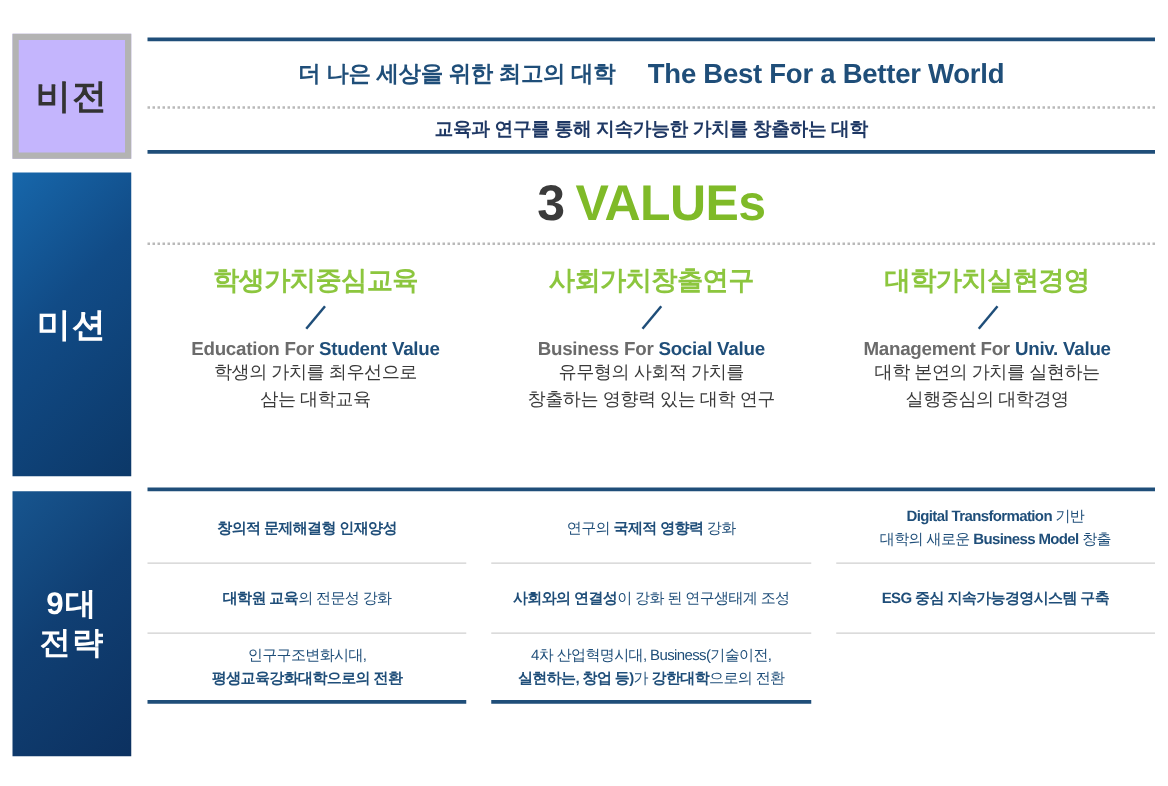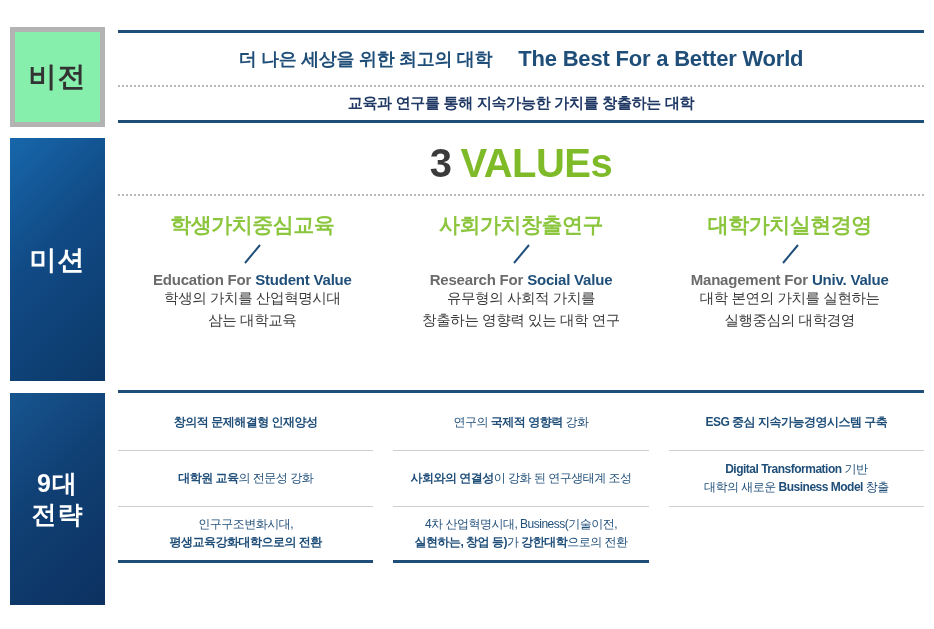--- a/index.html
+++ b/index.html
@@ -29,21 +29,21 @@
     box-sizing: border-box;
     display: flex;
     align-items: center;
     justify-content: center;
     text-align: center;
   }
 
   .rail-vision {
     top: 27px;
     height: 100px;
-    background: #86efac;
+    background: #c4b5fd;
     border: 5px solid #b3b3b3;
     color: #333333;
     font-size: 28px;
     font-weight: bold;
     letter-spacing: 1px;
   }
 
   .rail-mission {
     top: 138px;
     height: 243px;
@@ -242,34 +242,34 @@
         <div class="mcol-title">학생가치중심교육</div>
         <div class="mcol-slash">
           <svg width="26" height="26" viewBox="0 0 26 26" aria-hidden="true">
               <line x1="21" y1="4" x2="6" y2="22" stroke="#1f4e79" stroke-width="2"></line>
             </svg>
         </div>
         <div class="mcol-en">
           <span class="en-light">Education For </span><span class="en-bold">Student Value</span>
         </div>
         <div class="mcol-desc">
-          <span>학생의 가치를 산업혁명시대</span><br>
+          <span>학생의 가치를 최우선으로</span><br>
           <span>삼는 대학교육</span>
         </div>
       </div>
 
       <div class="mission-col">
         <div class="mcol-title">사회가치창출연구</div>
         <div class="mcol-slash">
           <svg width="26" height="26" viewBox="0 0 26 26" aria-hidden="true">
               <line x1="21" y1="4" x2="6" y2="22" stroke="#1f4e79" stroke-width="2"></line>
             </svg>
         </div>
         <div class="mcol-en">
-          <span class="en-light">Research For </span><span class="en-bold">Social Value</span>
+          <span class="en-light">Business For </span><span class="en-bold">Social Value</span>
         </div>
         <div class="mcol-desc">
           <span>유무형의 사회적 가치를</span><br>
           <span>창출하는 영향력 있는 대학 연구</span>
         </div>
       </div>
 
       <div class="mission-col">
         <div class="mcol-title">대학가치실현경영</div>
         <div class="mcol-slash">
@@ -309,22 +309,22 @@
           </div>
           <div class="strat-cell sep">
             <div><span class="w-bold">사회와의 연결성</span><span class="w-norm">이 강화 된 연구생태계 조성</span></div>
           </div>
           <div class="strat-cell last">
             <div><span class="w-norm">4차 산업혁명시대, Business(기술이전,</span><br><span class="w-bold">실현하는, 창업 등)</span><span class="w-norm">가 </span><span class="w-bold">강한대학</span><span class="w-norm">으로의 전환</span></div>
           </div>
         </div>
         <div class="strat-col">
           <div class="strat-cell sep">
+            <div><span class="w-bold">Digital Transformation</span><span class="w-norm"> 기반</span><br><span class="w-norm">대학의 새로운 </span><span class="w-bold">Business Model</span><span class="w-norm"> 창출</span></div>
+          </div>
+          <div class="strat-cell sep">
             <div><span class="w-bold">ESG 중심 지속가능경영시스템 구축</span></div>
           </div>
-          <div class="strat-cell sep">
-            <div><span class="w-bold">Digital Transformation</span><span class="w-norm"> 기반</span><br><span class="w-norm">대학의 새로운 </span><span class="w-bold">Business Model</span><span class="w-norm"> 창출</span></div>
-          </div>
         </div>
       </div>
   </div>
 
 </div>
 
 </body></html>

